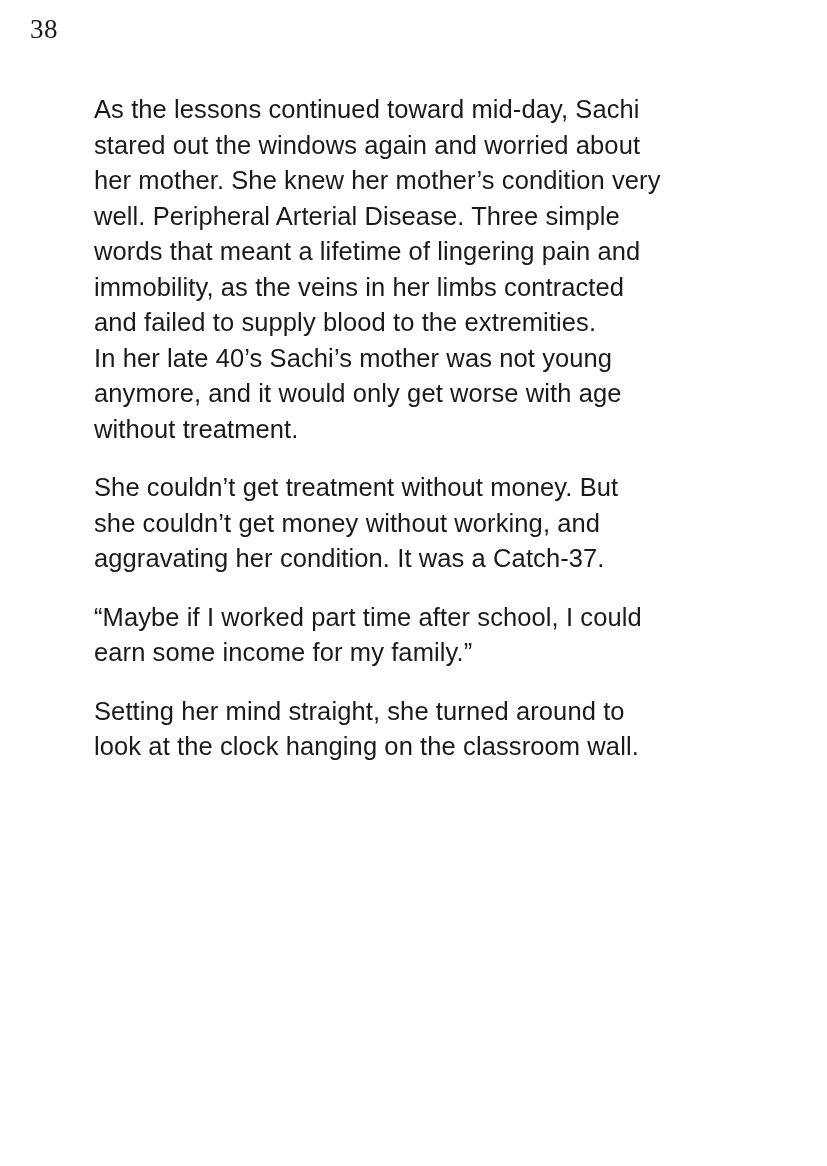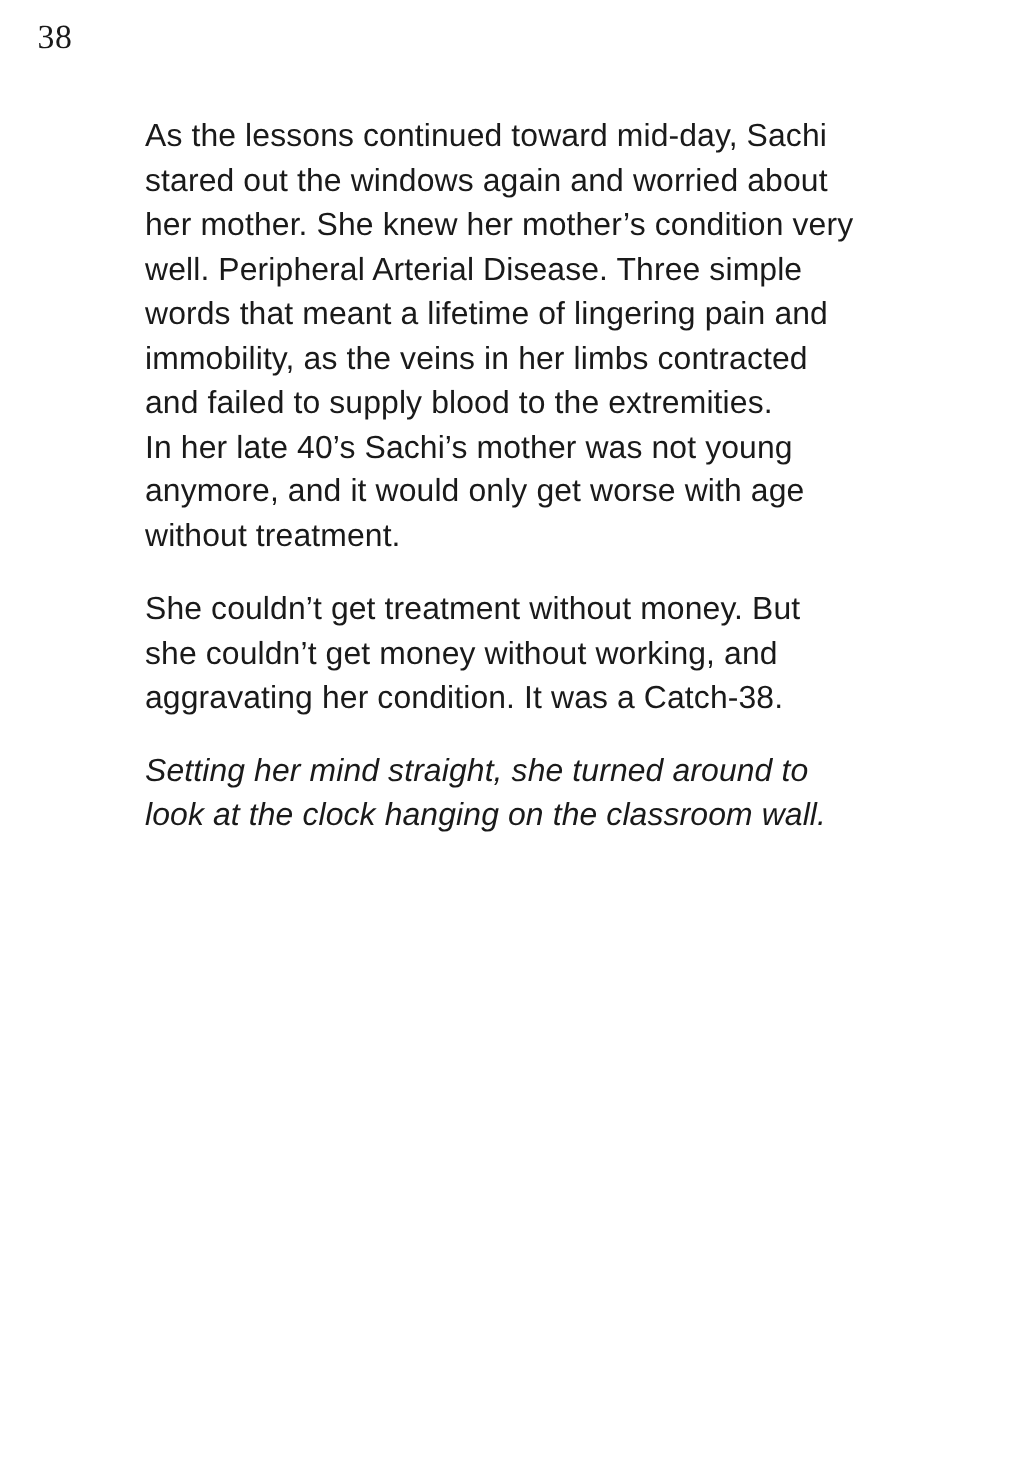--- a/index.html
+++ b/index.html
@@ -27,34 +27,33 @@
     top: 14px;
     left: 30px;
     font-family: "Liberation Serif", serif;
     font-size: 27px;
     color: #1a1a1a;
     letter-spacing: 0.5px;
   }
   .body-text {
     position: absolute;
     top: 92px;
-    left: 116px;
+    left: 94px;
     width: 640px;
   }
   .para {
     font-size: 25.5px;
     line-height: 35.5px;
     color: #1a1a1a;
     margin: 0 0 23px 0;
     white-space: pre-line;
     letter-spacing: 0.1px;
   }
   .para:last-child {
     margin-bottom: 4px;
-    font-style: italic;
   }
 </style>
 </head>
 <body>
 
 <div class="page">
 
   <div class="page-number">38</div>
 
   <div class="body-text">
@@ -63,18 +62,20 @@
 her mother. She knew her mother’s condition very
 well. Peripheral Arterial Disease. Three simple
 words that meant a lifetime of lingering pain and
 immobility, as the veins in her limbs contracted
 and failed to supply blood to the extremities.
 In her late 40’s Sachi’s mother was not young
 anymore, and it would only get worse with age
 without treatment.</p>
     <p class="para">She couldn’t get treatment without money. But
 she couldn’t get money without working, and
-aggravating her condition. It was a Catch-38.</p>
+aggravating her condition. It was a Catch-37.</p>
+    <p class="para">“Maybe if I worked part time after school, I could
+earn some income for my family.”</p>
     <p class="para">Setting her mind straight, she turned around to
 look at the clock hanging on the classroom wall.</p>
   </div>
 
 </div>
 
 </body></html>

